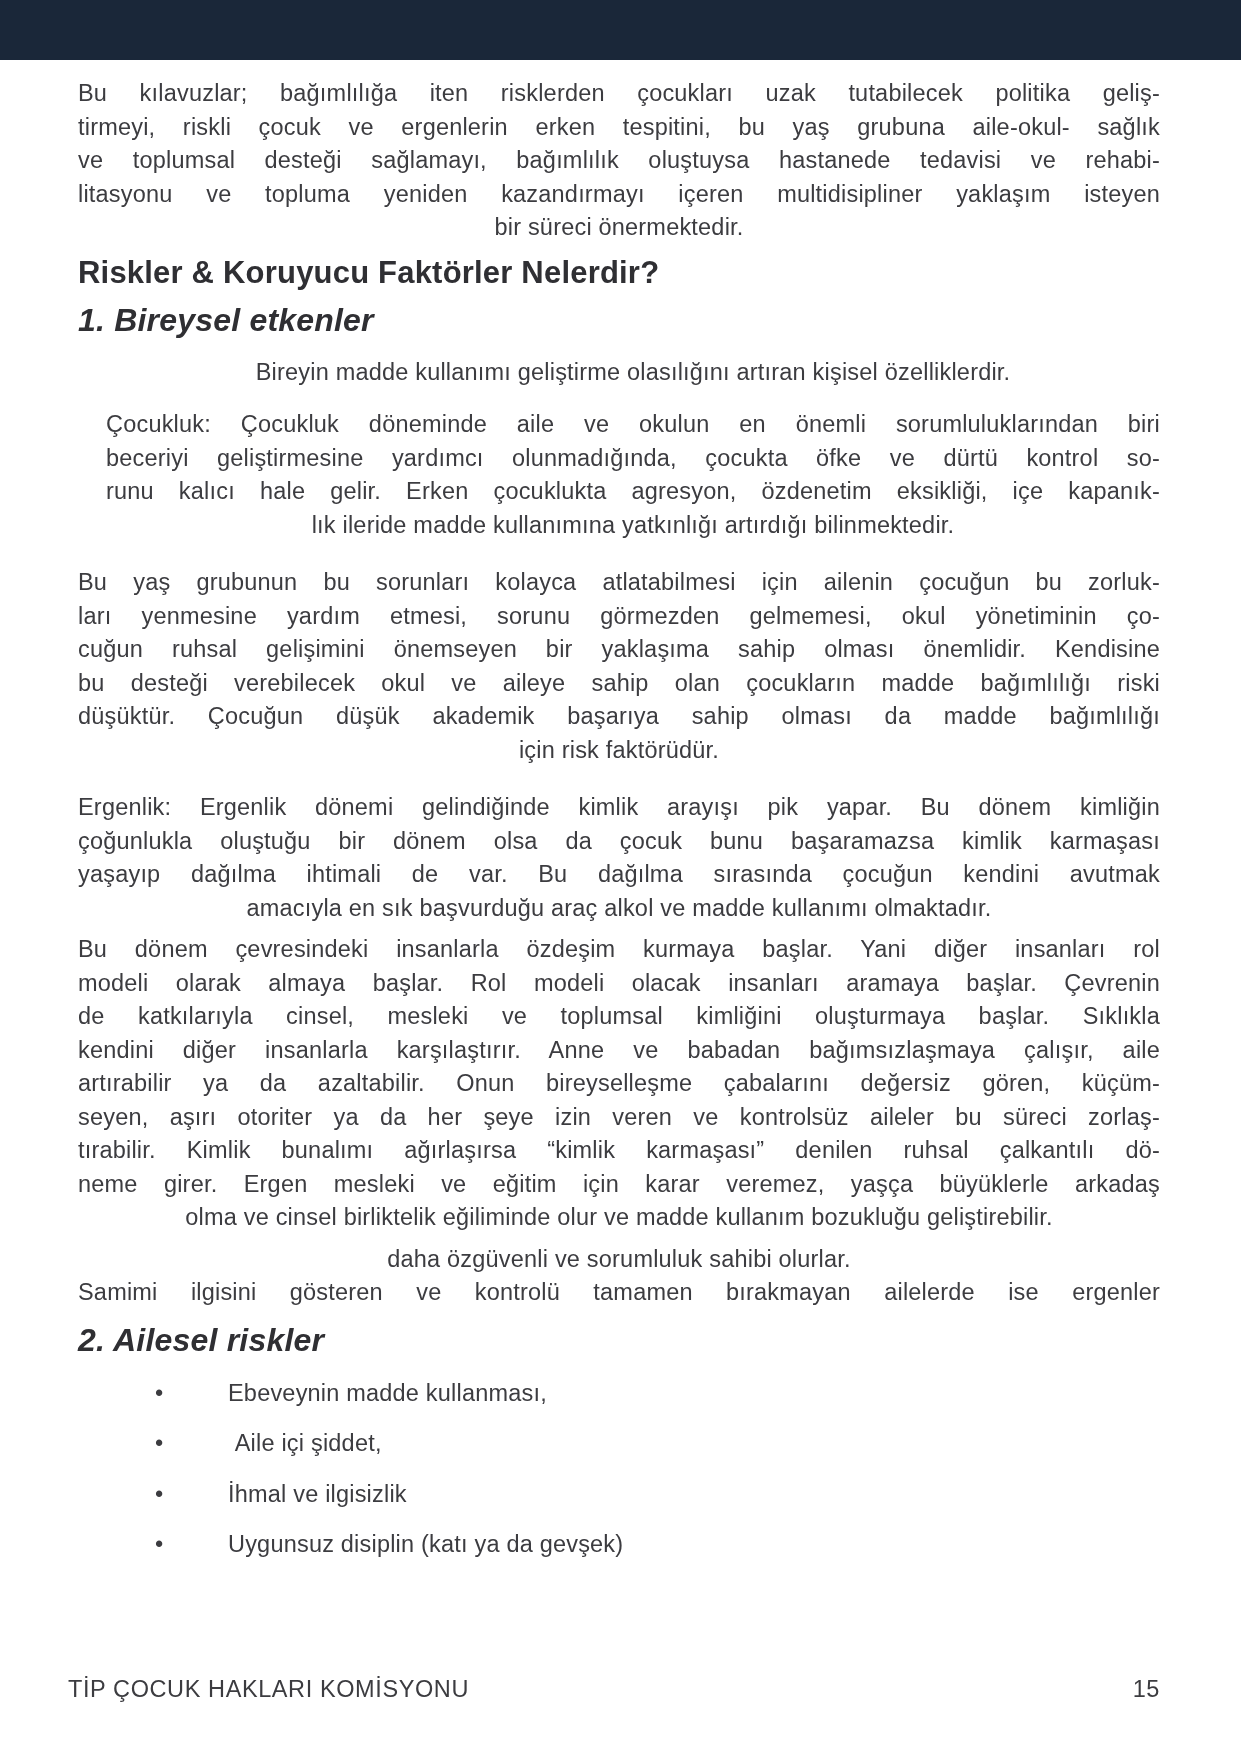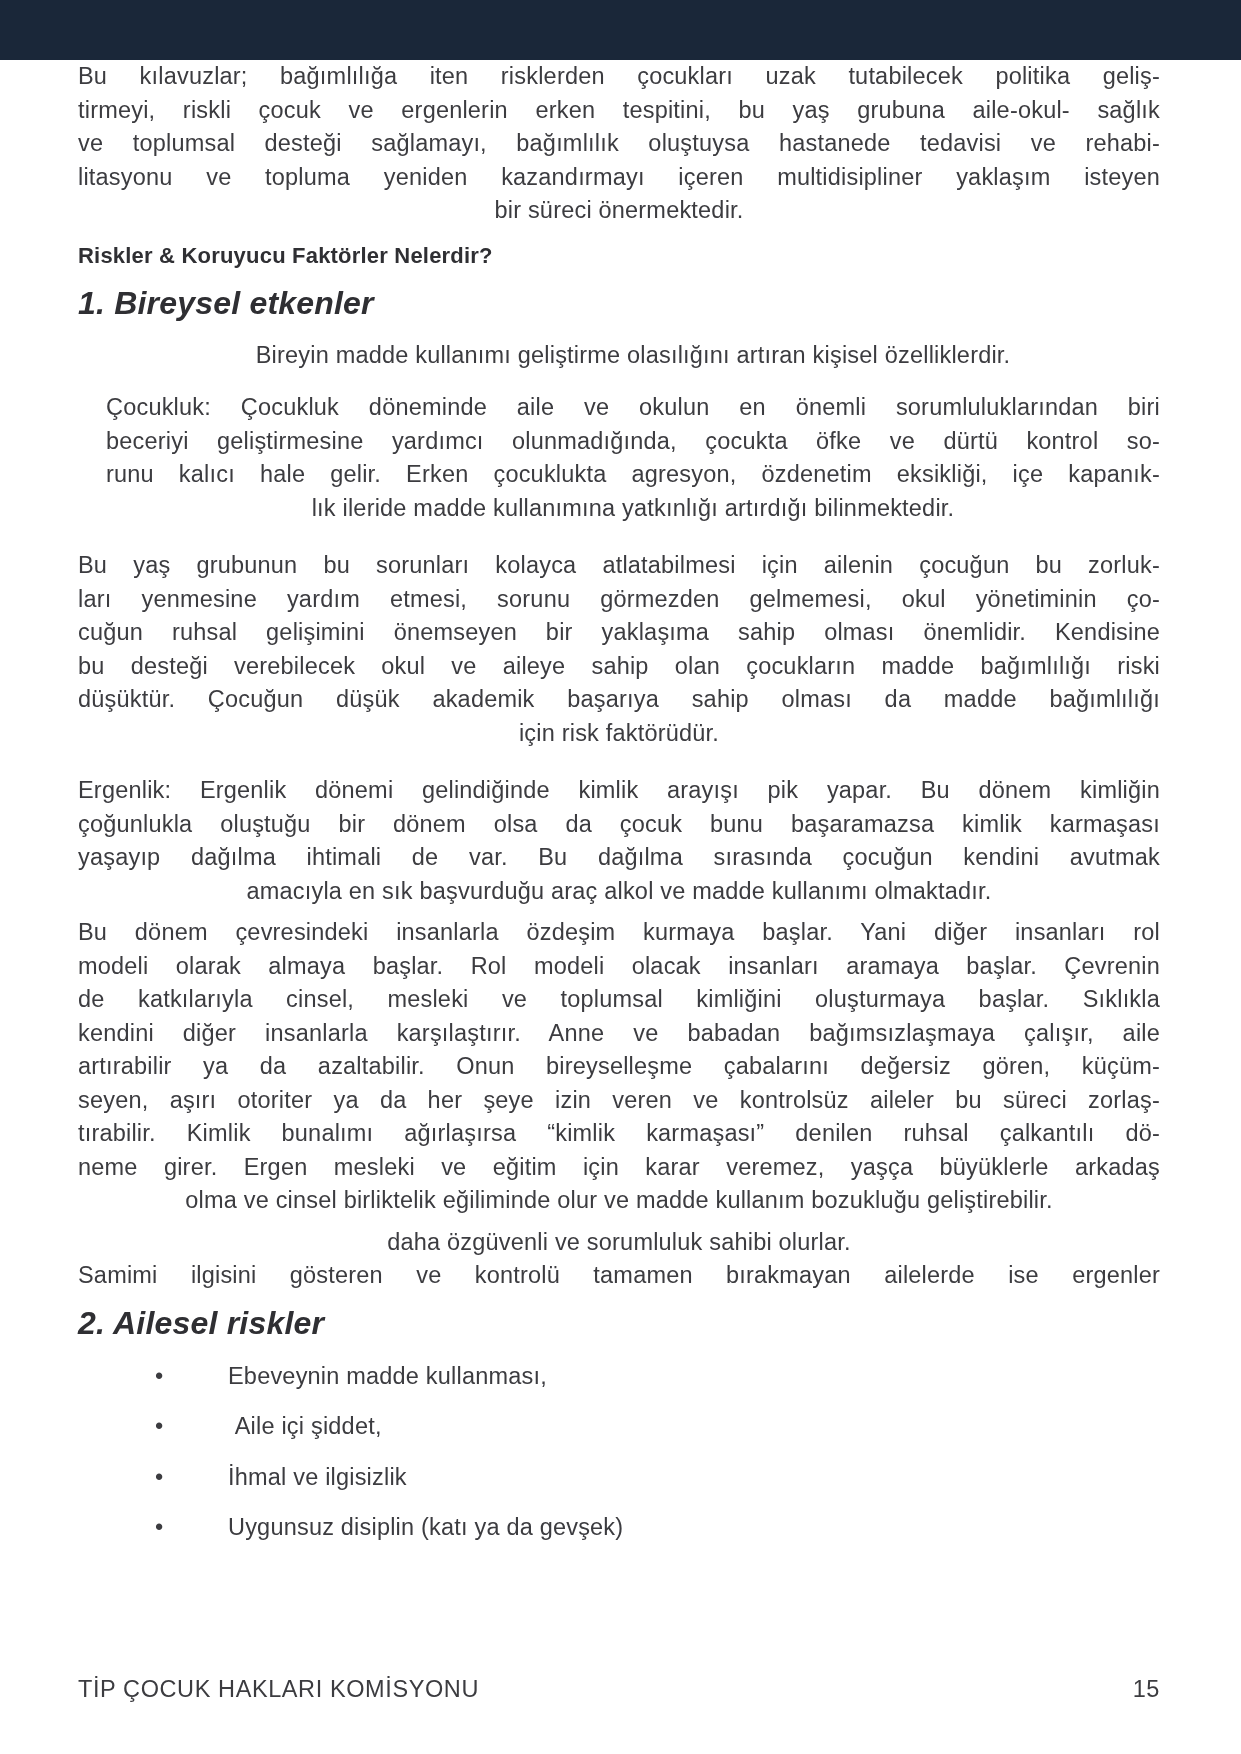--- a/index.html
+++ b/index.html
@@ -21,39 +21,40 @@
     top: 0; left: 0;
     width: 100%;
     height: 60px;
     background: #1a2739;
   }
   .content {
     position: absolute;
     top: 60px;
     left: 78px;
     width: 1082px;
+    padding-top: 17px;
     font-size: 23.5px;
     line-height: 33.5px;
     letter-spacing: 0.2px;
   }
   .paragraph { margin: 0; }
   .p-gap-sm { margin-top: 8px; }
   .p-gap    { margin-top: 24px; }
   .p-gap-lg { margin-top: 19px; margin-left: 28px; }
   .line {
     text-align: center;
     min-height: 33.5px;
   }
   .line.just {
     text-align: justify;
     text-align-last: justify;
   }
   .heading {
     margin-top: 11px;
-    font-size: 22px;
+    font-size: 31px;
     font-weight: 700;
     color: #2f2f33;
     line-height: 34px;
   }
   .subheading {
     margin-top: 13px;
     font-size: 32px;
     font-weight: 700;
     font-style: italic;
     color: #2f2f33;
@@ -73,21 +74,21 @@
   }
   .bullet-dot {
     position: absolute;
     left: 77px;
     top: 0;
     font-size: 23.5px;
   }
   .footer {
     position: absolute;
     top: 1676px;
-    left: 78px;
+    left: 68px;
     right: 81px;
     display: flex;
     justify-content: space-between;
     align-items: baseline;
     font-size: 23.5px;
     letter-spacing: 0.6px;
     color: #3c3c40;
   }
 </style>
 </head>

